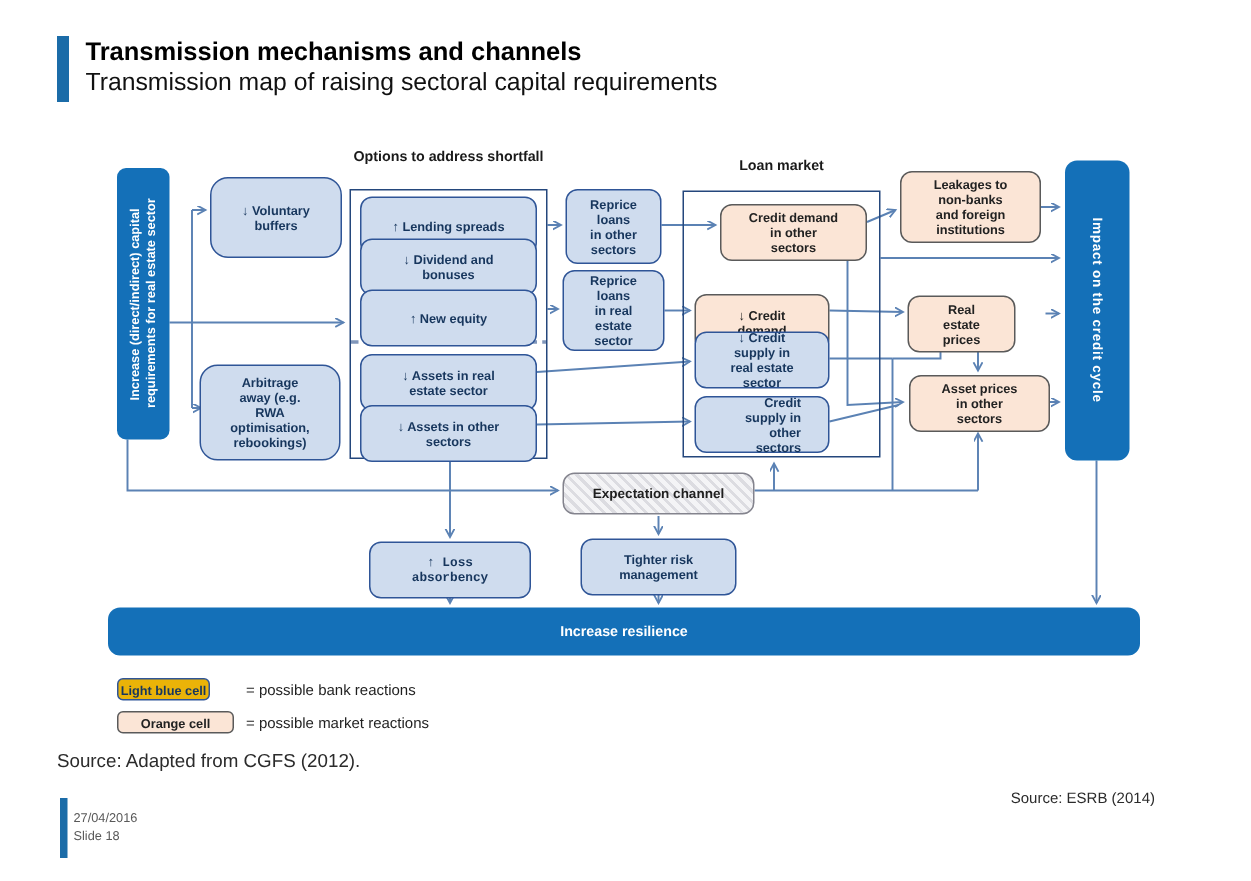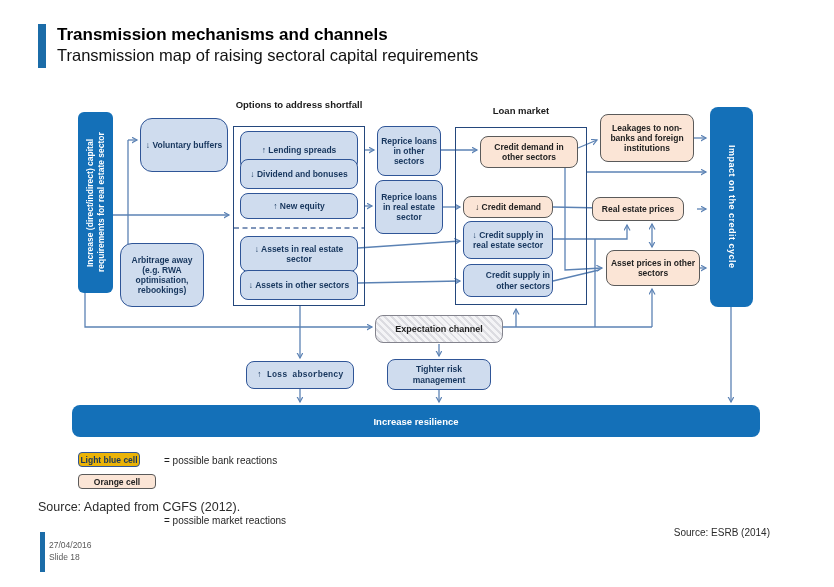--- a/index.html
+++ b/index.html
@@ -6,21 +6,21 @@
   #slide{position:relative;width:834px;height:587px;background:#ffffff;overflow:hidden;
          font-family:"Liberation Sans","DejaVu Sans",sans-serif;}
   .abs{position:absolute;box-sizing:border-box;}
   
   .accent{background:#1b6ca8;}
   .title{font-size:17px;font-weight:bold;color:#000;white-space:nowrap;}
   .subtitle{font-size:16.5px;color:#111;white-space:nowrap;}
   
   .bx{position:absolute;box-sizing:border-box;border:1.4px solid #2f5597;border-radius:8px;
       background:#cfdcee;color:#17365d;font-weight:bold;font-size:8.5px;line-height:1.18;
-      display:flex;align-items:center;justify-content:center;text-align:center;padding:2px;}
+      display:flex;align-items:center;justify-content:center;text-align:center;padding:18px;}
   .bx.big{border-radius:12px;}
   .bx.orange{background:#fbe5d6;border-color:#5a5a5a;color:#222;}
   .grp{position:absolute;box-sizing:border-box;border:1.6px solid #24477c;background:transparent;}
   .grplabel{position:absolute;font-size:9.5px;font-weight:600;color:#1a1a1a;text-align:center;line-height:1.15;}
   .bluebar{position:absolute;box-sizing:border-box;background:#1470b8;border-radius:8px;color:#fff;
            display:flex;align-items:center;justify-content:center;text-align:center;font-weight:bold;}
   .vl{writing-mode:vertical-rl;transform:rotate(180deg);font-size:8.5px;line-height:1.25;}
   .vr{writing-mode:vertical-rl;font-size:9px;letter-spacing:.5px;}
   .hatch{position:absolute;box-sizing:border-box;border:1.5px solid #83838d;border-radius:8px;
          background:repeating-linear-gradient(45deg,#f4f4f6 0 3px,#dcdce1 3px 5px);
@@ -91,55 +91,55 @@
       <line x1="439" y1="390" x2="439" y2="402" marker-end="url(#ah)"></line>
       <line x1="731" y1="307" x2="731" y2="402" marker-end="url(#ah)"></line>
 
       <line x1="234" y1="228" x2="364" y2="228" stroke="#8096ba" stroke-width="2.2" stroke-dasharray="5,3.5"></line>
     </g>
   </svg>
 
   <div class="bluebar vl" style="left:78px;top:112px;width:35px;height:181px;border-radius:6px;">Increase (direct/indirect) capital requirements for real estate sector</div>
 
   <div class="bx big" style="left:140px;top:118px;width:88px;height:54px;">↓ Voluntary buffers</div>
-  <div class="bx big" style="left:120px;top:243px;width:84px;height:64px;">Arbitrage away (e.g. RWA optimisation, rebookings)</div>
+  <div class="bx big" style="left:133px;top:243px;width:94px;height:64px;">Arbitrage away (e.g. RWA optimisation, rebookings)</div>
 
   <div class="grplabel" style="left:233px;top:100px;width:132px;">Options to address shortfall</div>
   <div class="grp" style="left:233px;top:126px;width:132px;height:180px;"></div>
   <div class="bx" style="left:240px;top:131px;width:118px;height:39px;">↑ Lending spreads</div>
   <div class="bx" style="left:240px;top:159px;width:118px;height:30px;">↓ Dividend and bonuses</div>
   <div class="bx" style="left:240px;top:193px;width:118px;height:26px;">↑ New equity</div>
   <div class="bx" style="left:240px;top:236px;width:118px;height:36px;">↓ Assets in real estate sector</div>
   <div class="bx" style="left:240px;top:270px;width:118px;height:30px;">↓ Assets in other sectors</div>
 
   <div class="bx" style="left:377px;top:126px;width:64px;height:50px;">Reprice loans in other sectors</div>
   <div class="bx" style="left:375px;top:180px;width:68px;height:54px;">Reprice loans in real estate sector</div>
 
   <div class="grplabel" style="left:455px;top:106px;width:132px;">Loan market</div>
   <div class="grp" style="left:455px;top:127px;width:132px;height:178px;"></div>
   <div class="bx orange" style="left:480px;top:136px;width:98px;height:32px;">Credit demand in other sectors</div>
   <div class="bx orange" style="left:463px;top:196px;width:90px;height:22px;">↓ Credit demand</div>
   <div class="bx" style="left:463px;top:221px;width:90px;height:38px;">↓ Credit supply in real estate sector</div>
   <div class="bx" style="left:463px;top:264px;width:90px;height:33px;text-align:right;">Credit supply in other sectors</div>
 
   <div class="bx orange" style="left:600px;top:114px;width:94px;height:48px;">Leakages to non-banks and foreign institutions</div>
-  <div class="bx orange" style="left:592px;top:197px;width:92px;height:24px;text-align:center;">Real estate prices</div>
+  <div class="bx orange" style="left:605px;top:197px;width:72px;height:24px;text-align:center;">Real estate prices</div>
   <div class="bx orange" style="left:606px;top:250px;width:94px;height:36px;">Asset prices in other sectors</div>
 
   <div class="bluebar vr" style="left:710px;top:107px;width:43px;height:200px;border-radius:8px;">Impact on the credit cycle</div>
 
   <div class="hatch" style="left:375px;top:315px;width:128px;height:28px;">Expectation channel</div>
   <div class="bx" style="left:246px;top:361px;width:108px;height:28px;border-radius:8px;font-family:Liberation Mono, monospace;">↑ Loss absorbency</div>
   <div class="bx" style="left:387px;top:359px;width:104px;height:31px;border-radius:8px;">Tighter risk management</div>
   <div class="bluebar" style="left:72px;top:405px;width:688px;height:32px;border-radius:8px;font-size:9.5px;">Increase resilience</div>
 
   <div class="legbox" style="left:78px;top:452px;width:62px;height:15px;background:#eab308;border:1.3px solid #2f5597;color:#17365d;">Light blue cell</div>
   <div class="legtext" style="left:164px;top:455px;">= possible bank reactions</div>
   <div class="legbox" style="left:78px;top:474px;width:78px;height:15px;background:#fbe5d6;border:1.3px solid #5a5a5a;color:#222;">Orange cell</div>
-  <div class="legtext" style="left:164px;top:477px;margin-top:38px;">= possible market reactions</div>
+  <div class="legtext" style="left:164px;top:477px;">= possible market reactions</div>
 
   <div class="src" style="left:38px;top:500px;font-size:12.5px;">Source: Adapted from CGFS (2012).</div>
   <div class="src" style="right:64px;top:527px;font-size:10px;">Source: ESRB (2014)</div>
 
   <div class="abs accent" style="left:40px;top:532px;width:5px;height:40px;"></div>
   <div class="foot" style="left:49px;top:540px;">27/04/2016</div>
   <div class="foot" style="left:49px;top:552px;">Slide 18</div>
 
 </div>
 

